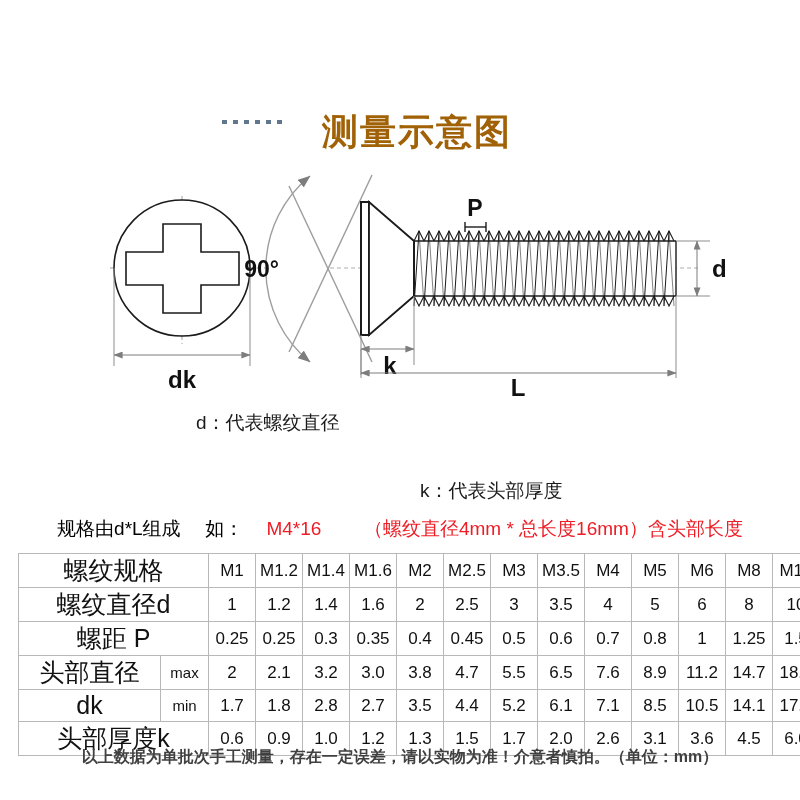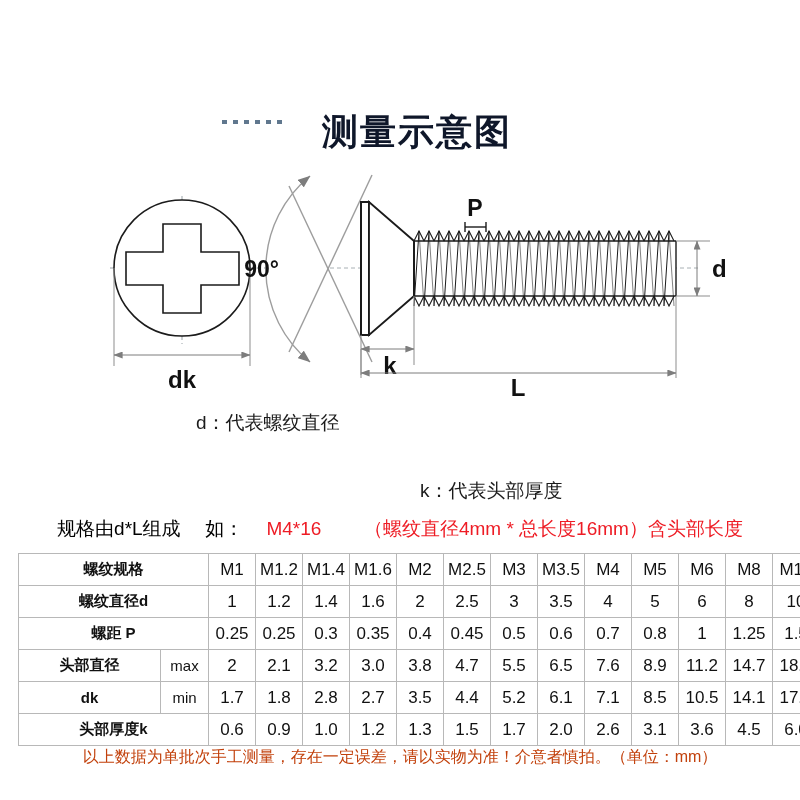--- a/index.html
+++ b/index.html
@@ -17,21 +17,21 @@
   
   .diagram{position:absolute;left:0;top:0;width:800px;height:500px;}
   .diagram svg{display:block;}
 
   .title{
     position:absolute;
     left:322px;top:108px;
     font-size:36px;
     font-weight:700;
     letter-spacing:2px;
-    color:#0f172a;
+    color:#a16207;
     white-space:nowrap;
   }
   .artifact{
     position:absolute;left:222px;top:120px;
     width:62px;height:4px;
     background:repeating-linear-gradient(to right,#2b4a68 0 5px,transparent 5px 11px);
     opacity:.75;
   }
 
   
@@ -63,32 +63,32 @@
   table.spec td{
     border:1px solid #b8b8b8;
     text-align:center;
     vertical-align:middle;
     height:31px;
     padding:0;
     color:#111;
     white-space:nowrap;
   }
   table.spec td.rowhead{
-    font-size:15px;
-    font-weight:700;
+    font-size:25px;
+    font-weight:400;
   }
   table.spec td.submm{font-size:15px;}
   col.c-head{width:142px;}
   col.c-sub{width:48px;}
   col.c-d{width:47px;}
 
   .footnote{
     position:absolute;left:0;top:747px;width:800px;
     text-align:center;
-    font-size:16px;font-weight:400;color:#c2410c;white-space:nowrap;
+    font-size:16px;font-weight:700;color:#404040;white-space:nowrap;
   }
 </style>
 </head>
 <body>
 
 <div id="root">
 
   <div class="diagram">
     <svg width="800" height="500" viewBox="0 0 800 500" xmlns="http://www.w3.org/2000/svg">
       <defs>

